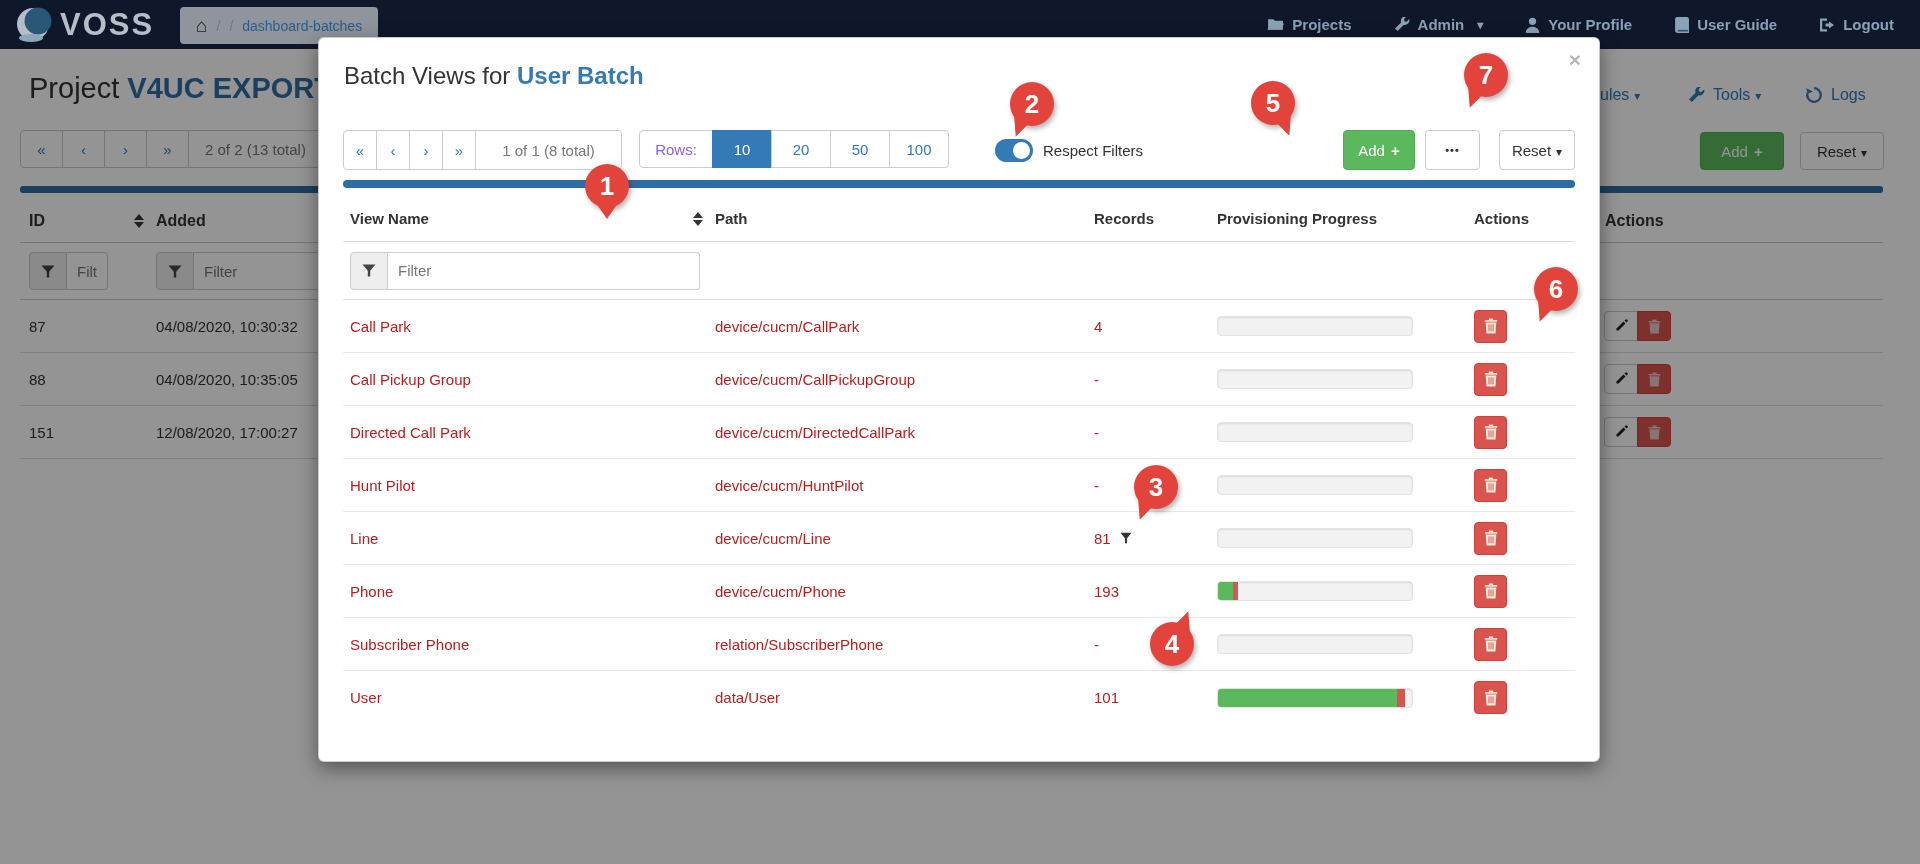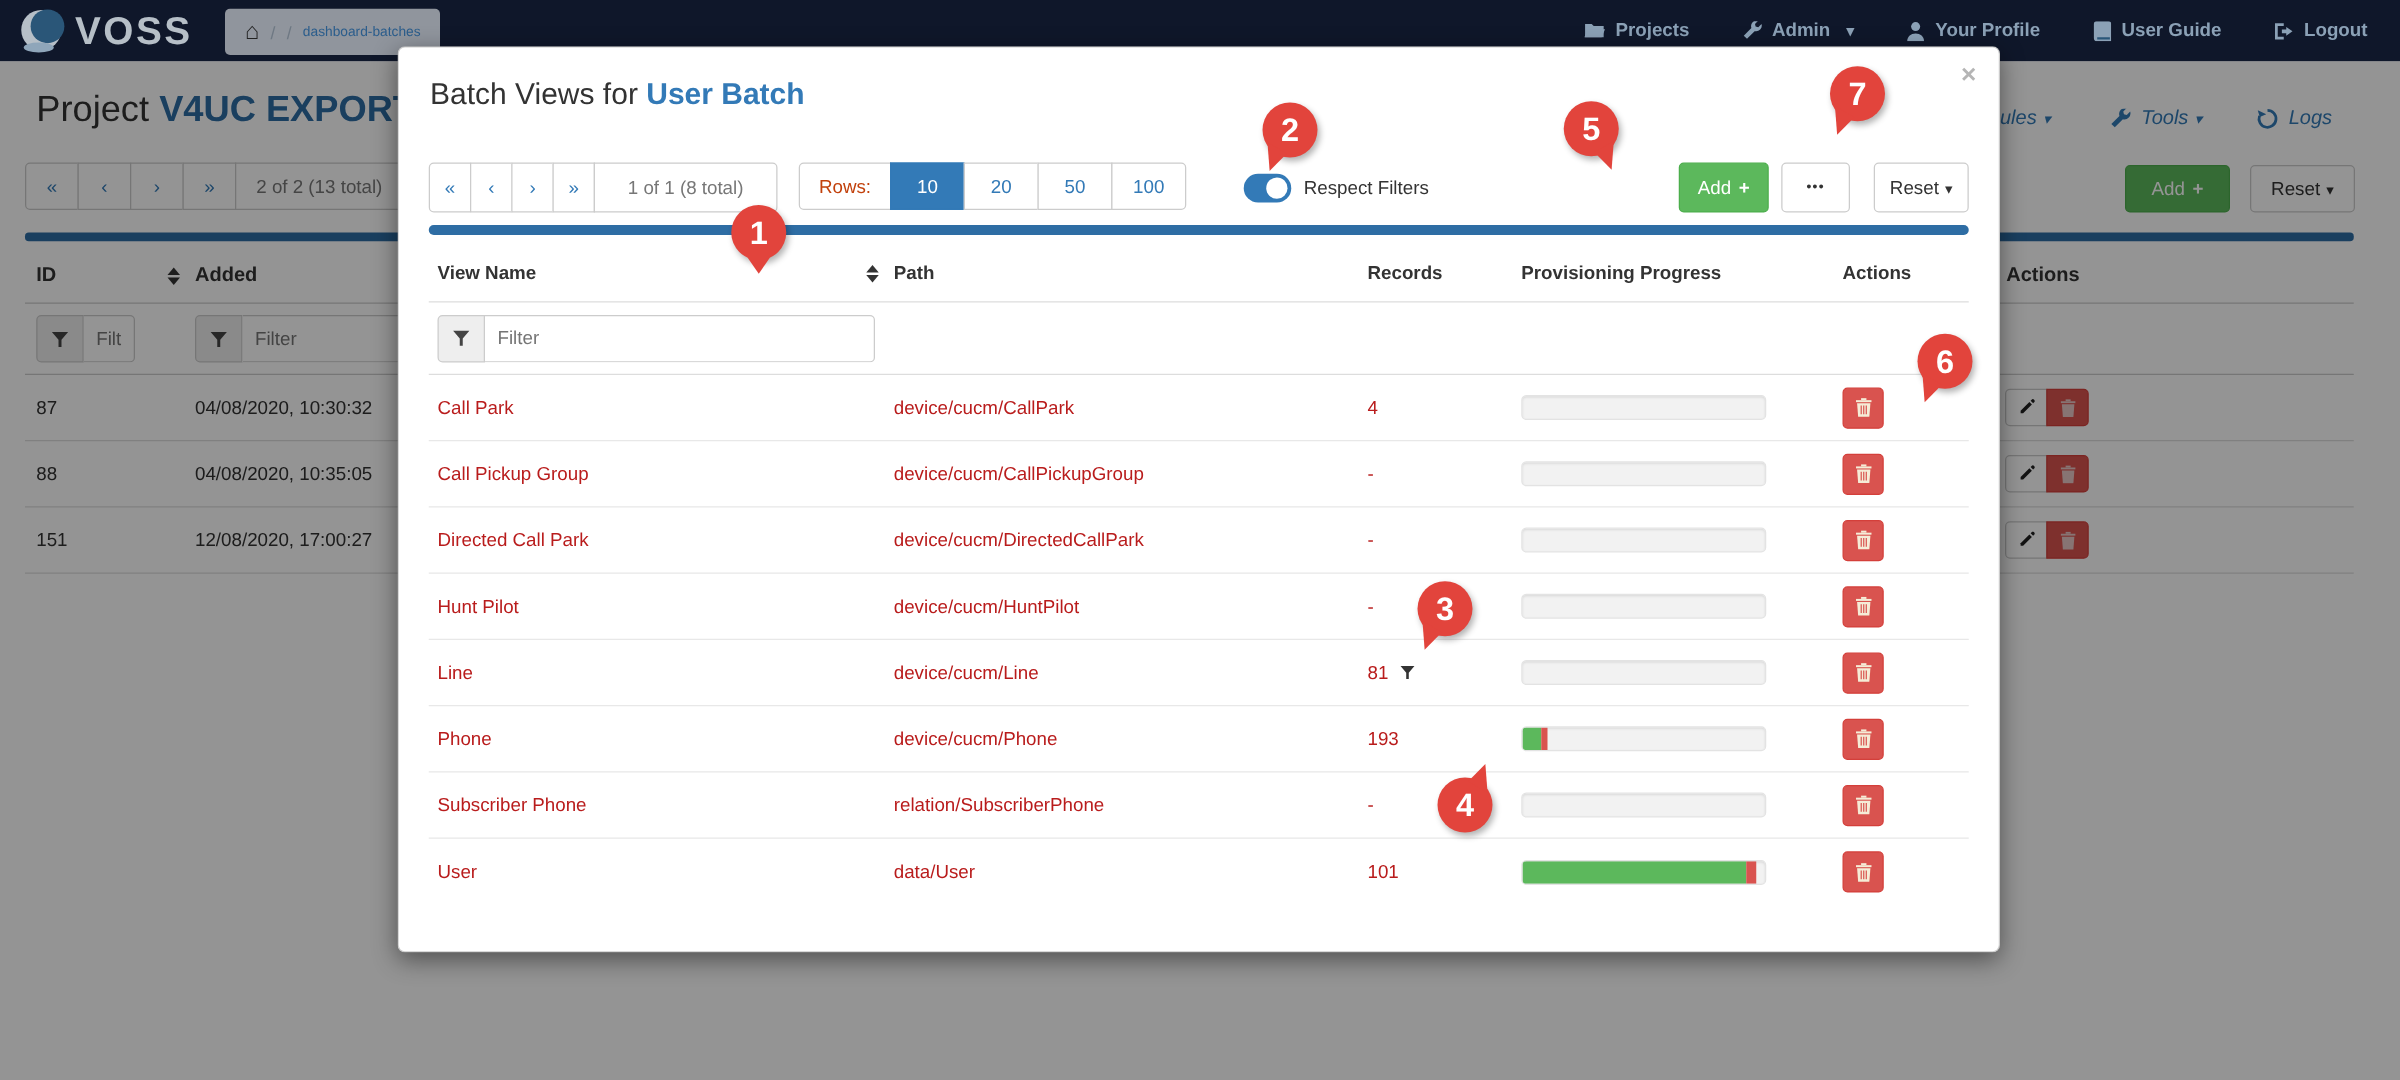--- a/index.html
+++ b/index.html
@@ -7,41 +7,41 @@
     font-family:"Liberation Sans", sans-serif; position:relative; }
 
   
   .navbar { position:absolute; top:0; left:0; right:0; height:49px; background:#0f172a; z-index:5; }
   .brand { position:absolute; left:12px; top:4px; display:flex; align-items:center; gap:6px; }
   .brand-text { color:#b6bfc7; font-size:31px; font-weight:bold; letter-spacing:2px; }
   .crumb-chip { position:absolute; left:180px; top:7px; height:37px; background:#90959d;
     border-radius:4px; display:flex; align-items:center; padding:0 16px; gap:9px; }
   .crumb-home { color:#222; font-size:19px; font-weight:bold; line-height:1; }
   .crumb-sep { color:#6e7883; font-size:14px; }
-  .crumb-seg { color:#2b5d8c; font-size:11px; }
+  .crumb-seg { color:#2b5d8c; font-size:14px; }
   .nav-items { position:absolute; right:26px; top:0; height:49px; display:flex; align-items:center; gap:42px; }
   .nav-item { display:flex; align-items:center; gap:8px; color:#8ba1b6; font-size:15px; cursor:pointer;font-weight:bold; }
   .nav-item svg { fill:#8ba1b6; }
   .caret::after { content:"▾"; font-size:12px; margin-left:5px; }
 
   
   .content { position:absolute; inset:49px 0 0 0; background:#fff; z-index:1; }
   .page-heading { position:absolute; left:29px; top:23px; font-size:29px; color:#333; white-space:nowrap; }
   .page-heading b { color:#2e6da4; }
   .btn-cell { border:1px solid #ccc; background:#fff; margin-left:-1px; height:38px;
     display:flex; align-items:center; justify-content:center; font-size:15px; color:#337ab7; }
   .btn-cell:first-child { margin-left:0; border-radius:4px 0 0 4px; }
   .btn-cell:last-child { border-radius:0 4px 4px 0; }
   .pg-info { color:#777; padding:0 16px; }
   .bg-pagination { position:absolute; left:20px; top:81px; display:flex; }
   .bg-pagination .btn-cell { width:43px; }
   .bg-pagination .pg-info { width:auto; }
 
   .bg-links { position:absolute; top:37px; z-index:1; display:flex; align-items:center; gap:8px;
-    color:#337ab7; font-size:16px;font-style:italic; }
+    color:#337ab7; font-size:16px; }
   .bg-links svg { fill:#337ab7; }
   .bg-add { position:absolute; left:1700px; top:83px; width:84px; height:38px; background:#5cb85c;
     border:1px solid #4cae4c; border-radius:4px; color:#fff; font-size:15px;
     display:flex; align-items:center; justify-content:center; gap:6px; }
   .bg-reset { position:absolute; left:1800px; top:83px; width:84px; height:38px; background:#fff;
     border:1px solid #ccc; border-radius:4px; color:#333; font-size:15px;
     display:flex; align-items:center; justify-content:center; }
   .bg-bar { position:absolute; left:20px; top:137px; width:1863px; height:7px; background:#2e6da4; border-radius:3px; }
 
   .bg-table { position:absolute; left:20px; top:151px; width:1863px; }
@@ -73,21 +73,21 @@
     font-weight:bold; background:none; border:none; cursor:pointer; }
   .modal-title { position:absolute; left:25px; top:24px; font-size:24px; color:#333; }
   .modal-title b { color:#337ab7; }
 
   .modal-toolbar { position:absolute; left:24px; right:24px; top:92px; height:40px;
     display:flex; align-items:center; }
   .m-pg { display:flex; height:40px; }
   .m-pg .btn-cell { width:34px; height:40px; }
   .m-pg .pg-info { width:147px; height:40px; }
   .rows-group { display:flex; height:40px; margin-left:17px; }
-  .rows-label { color:#c2410c; width:74px; }
+  .rows-label { color:#8b5cf6; width:74px; }
   .rows-opt { width:60px; cursor:pointer; }
   .rows-opt.active { background:#337ab7; color:#fff; border-color:#337ab7; }
   .toggle { margin-left:46px; width:38px; height:23px; background:#337ab7; border-radius:12px;
     position:relative; cursor:pointer; flex:none; }
   .toggle-knob { position:absolute; right:3px; top:3px; width:17px; height:17px; background:#fff; border-radius:50%; }
   .toggle-label { margin-left:10px; font-size:15px; color:#333; }
   .add-btn { margin-left:auto; width:72px; height:40px; background:#5cb85c; border:1px solid #4cae4c;
     border-radius:4px; color:#fff; font-size:15px; display:flex; align-items:center;
     justify-content:center; gap:6px; cursor:pointer; }
   .more-btn { margin-left:10px; width:55px; height:40px; background:#fff; border:1px solid #ccc;

